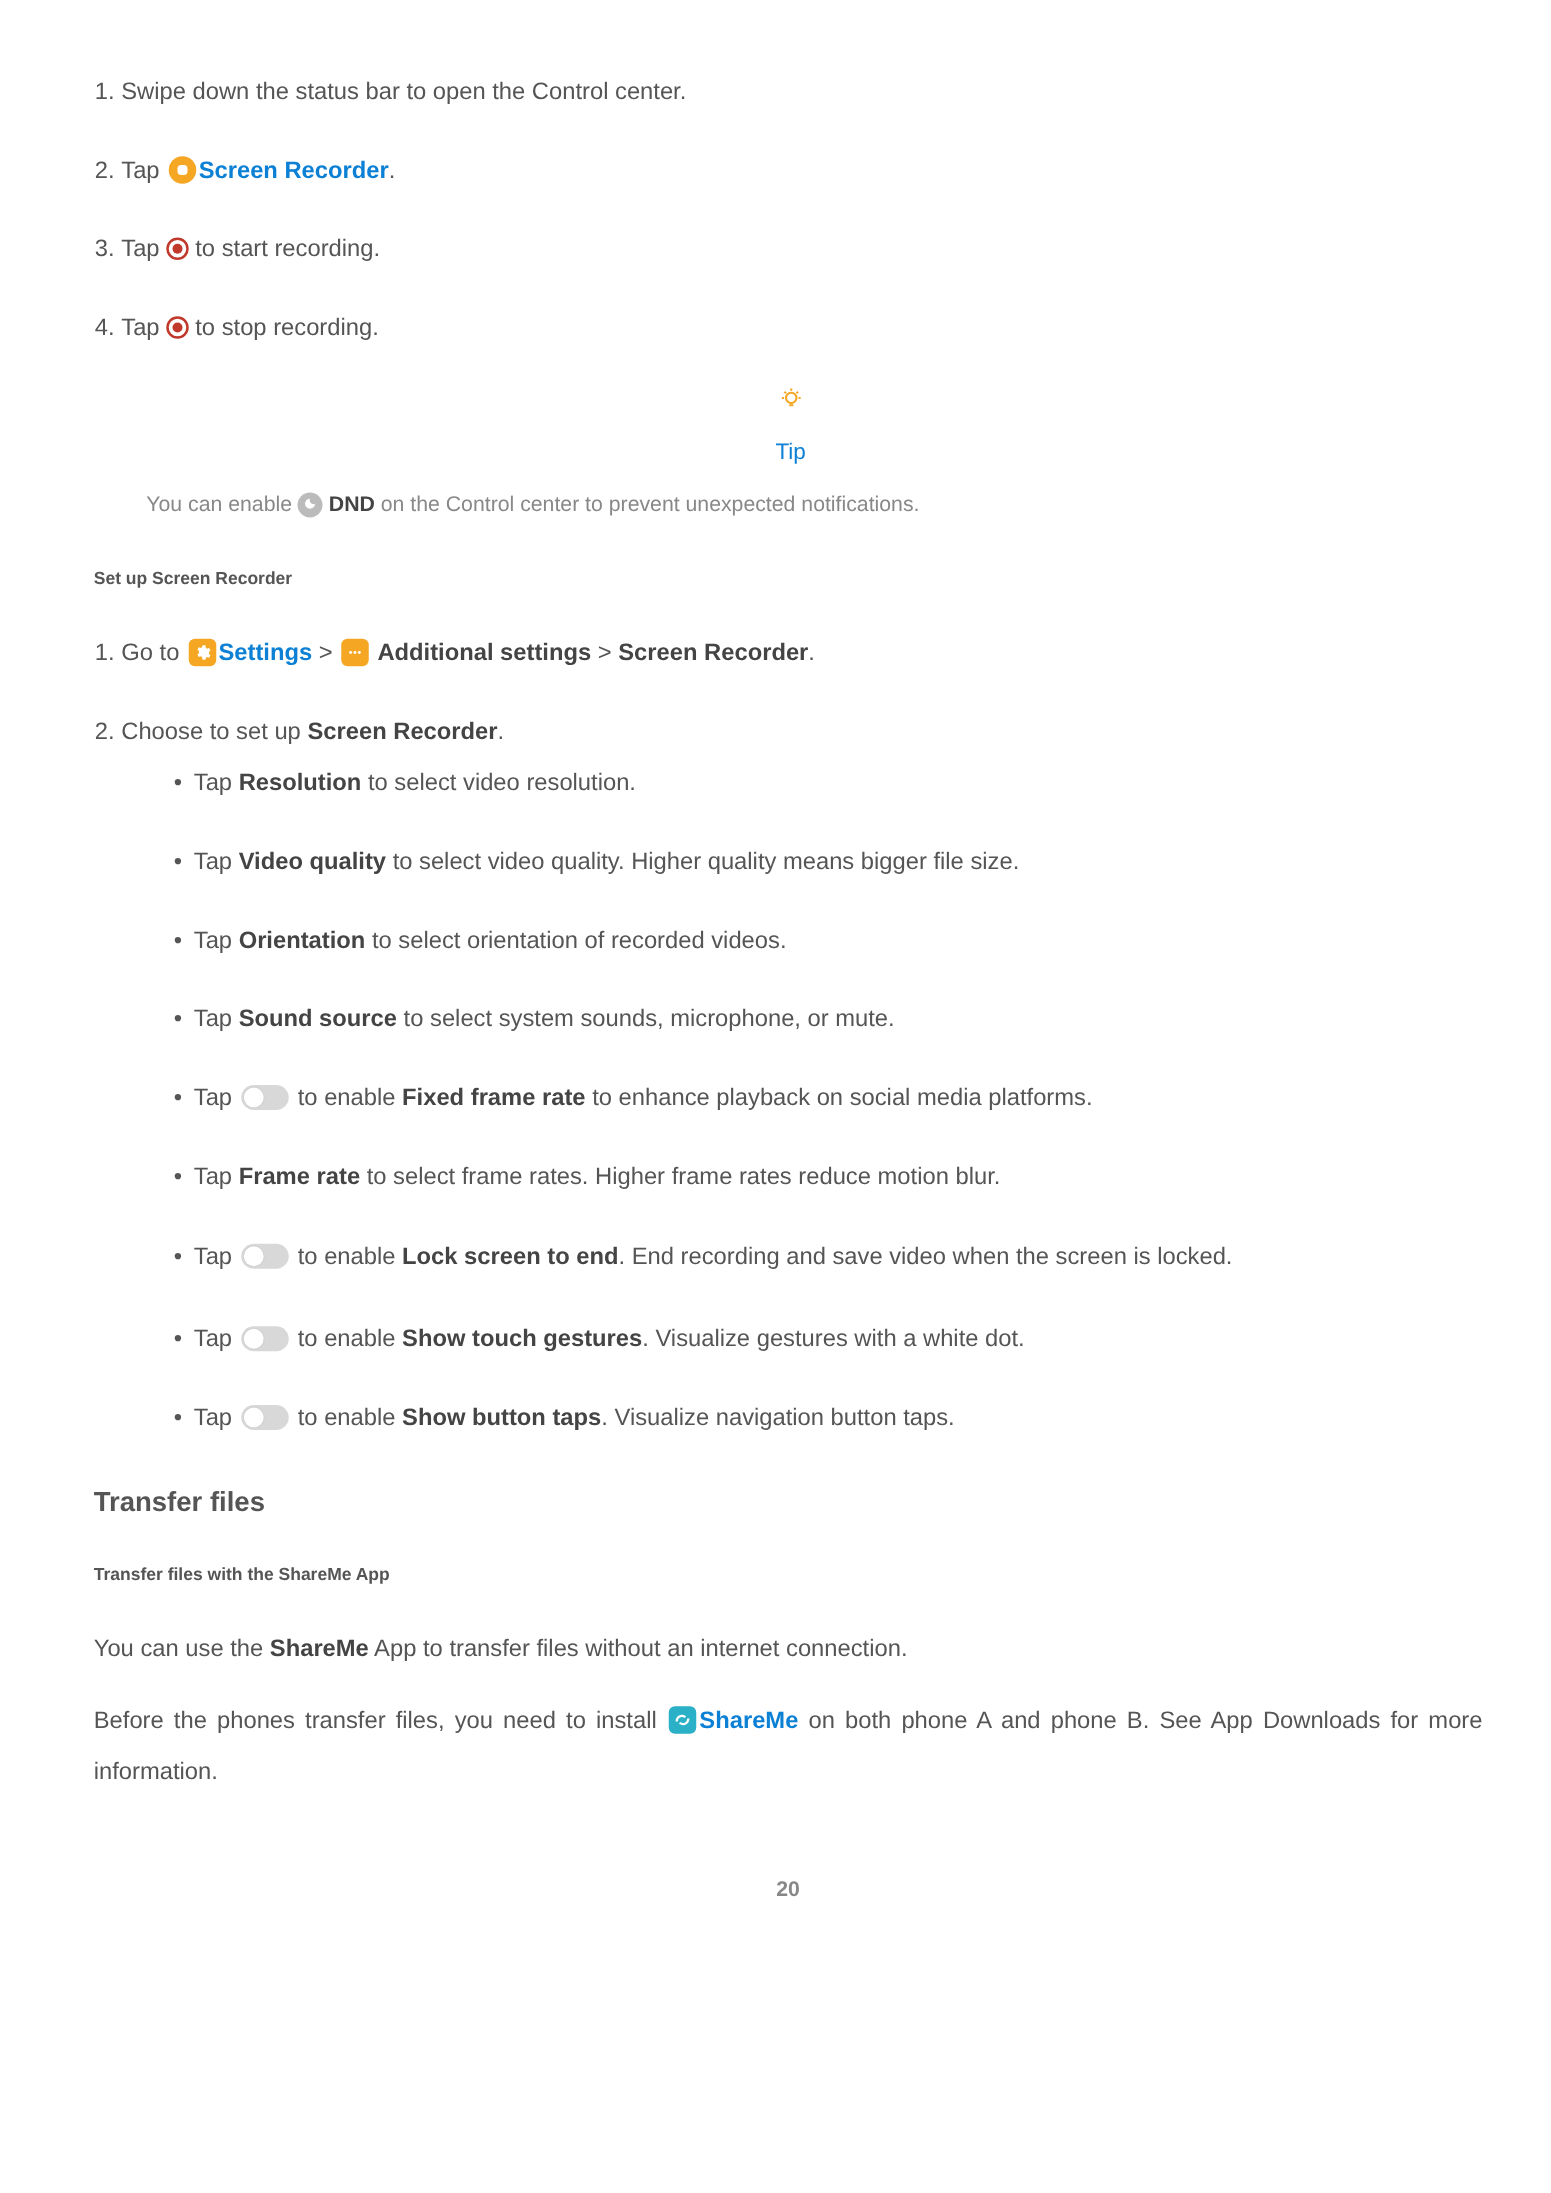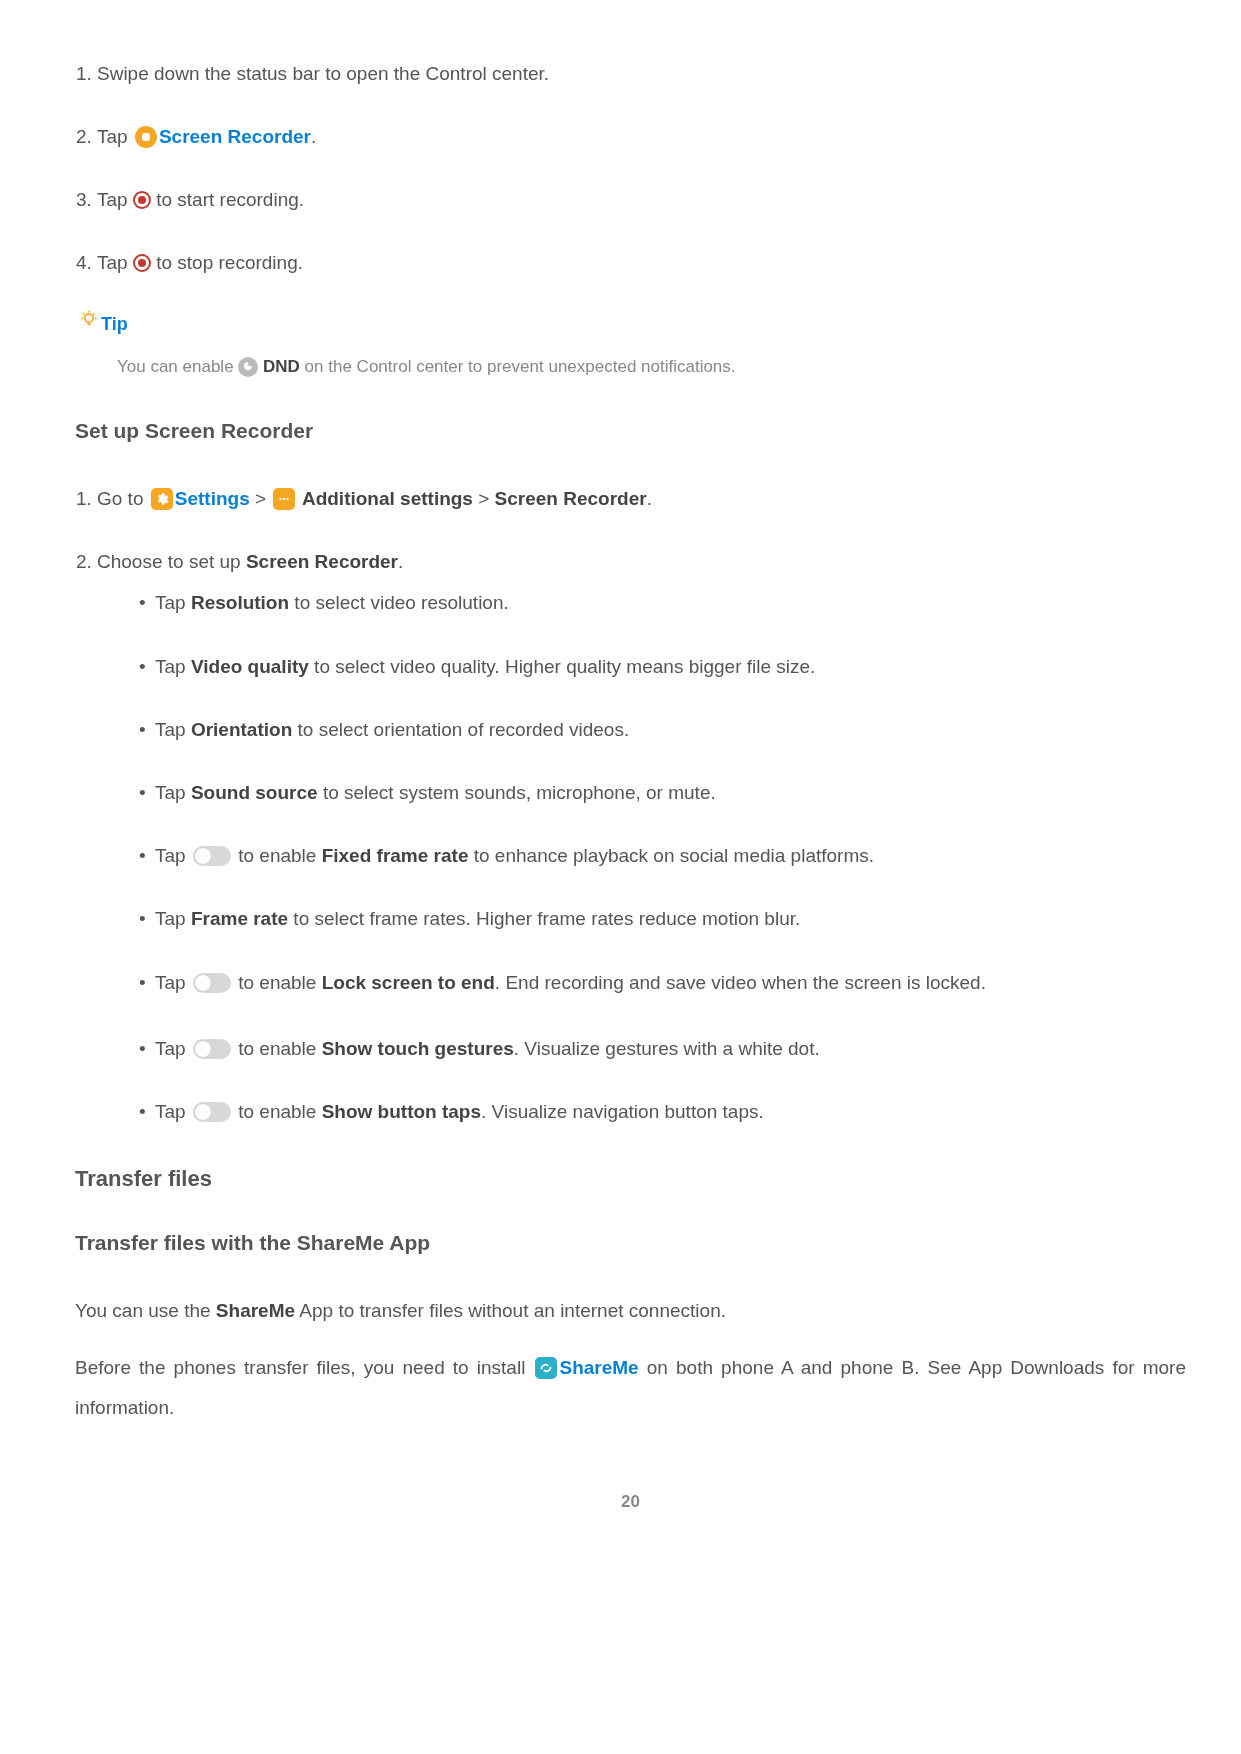--- a/index.html
+++ b/index.html
@@ -111,31 +111,32 @@
   .tip-block {
     margin-left: 4px;
     margin-top: 8px;
     margin-bottom: 28px;
   }
   .tip-head {
     display: flex;
     align-items: center;
     gap: 2px;
     color: #0b80d4;
-    font-weight: bold;
+    font-weight: normal;
     font-size: 18px;
     margin-bottom: 8px;
+    flex-direction: column;
   }
   .tip-body {
     color: #888;
     font-size: 17px;
     padding-left: 38px;
   }
   h3.subsec {
-    font-size: 21px;
+    font-size: 14px;
     color: #555;
     margin: 14px 0 28px 0;
     font-weight: bold;
   }
   h2.sec {
     font-size: 22px;
     color: #555;
     margin: 28px 0 22px 0;
     font-weight: bold;
   }

